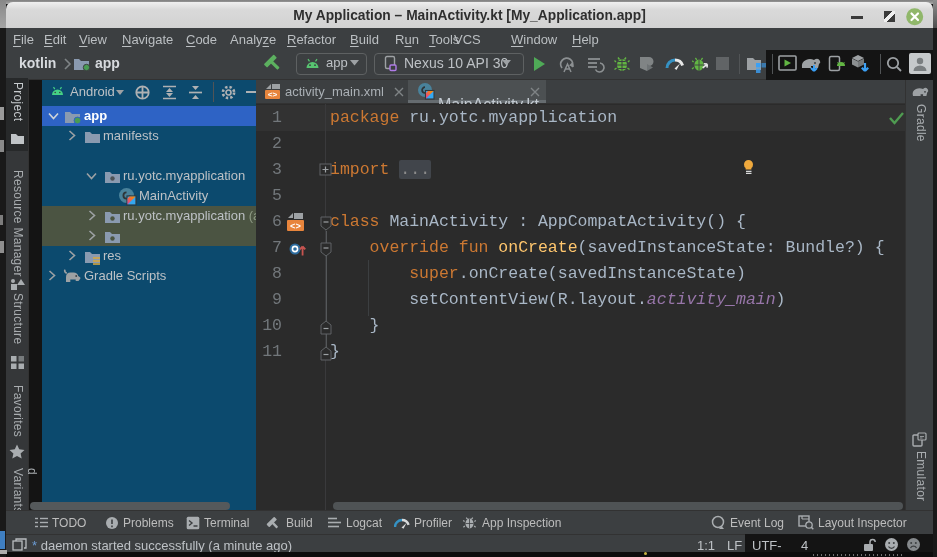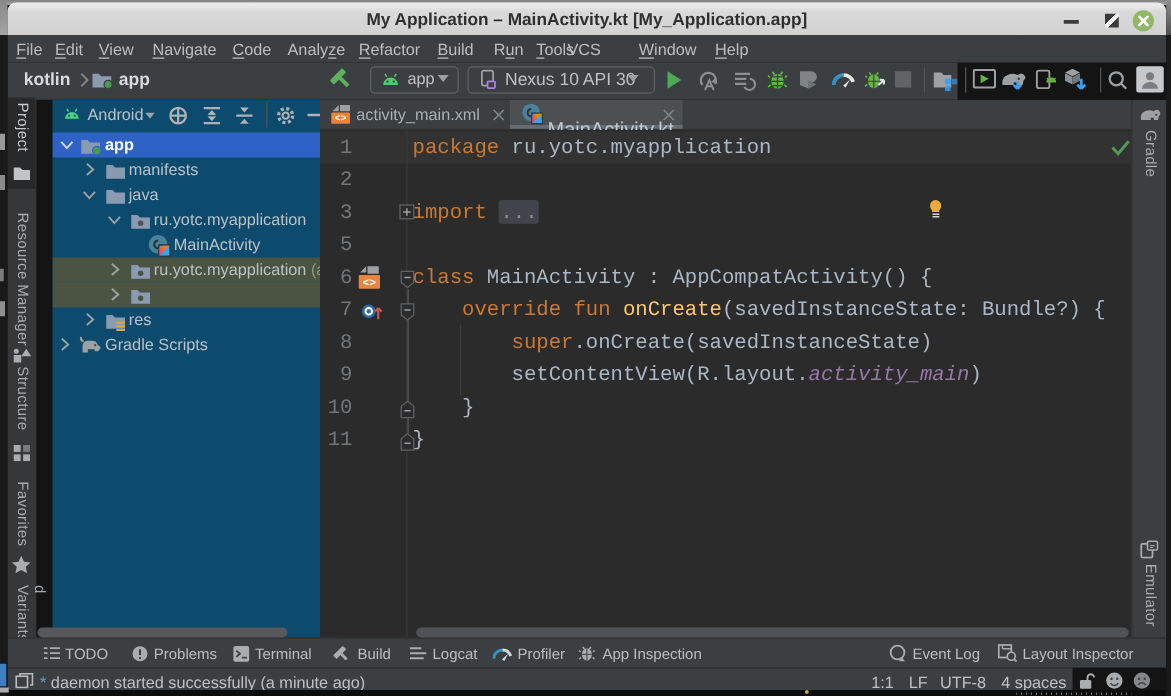--- a/index.html
+++ b/index.html
@@ -27,21 +27,21 @@
 .trow .lbl{position:absolute;top:2px}
 
 #tabbar{left:256px;top:80px;width:649px;height:23px;background:#3c3f41;border-bottom:1px solid #323232}
 #editor{left:256px;top:104px;width:649px;height:406px;background:#2b2b2b}
 #rstripe{left:905px;top:80px;width:28px;height:430px;background:#3c3f41;border-left:1px solid #323232}
 .code{position:absolute;font-family:"Liberation Mono",monospace;font-size:16.5px;white-space:pre}
 .kw{color:#cc7832}.id{color:#a9b7c6}.fn{color:#ffc66d}.pp{color:#9876aa;font-style:italic}
 .lnum{position:absolute;font-family:"Liberation Mono",monospace;font-size:16.5px;color:#72777b;width:26px;text-align:right}
 
 #botbar{left:6px;top:510px;width:927px;height:23px;background:#3c3f41;border-top:1px solid #323232}
-#statusbar{left:6px;top:534px;width:852px;height:18px;background:#3c3f41;border-top:1px solid #323232}
+#statusbar{left:6px;top:534px;width:739px;height:18px;background:#3c3f41;border-top:1px solid #323232}
 #blackbottom{left:0;top:552px;width:937px;height:5px;background:#0c0c0c}
 #leftgap-bot{left:0;top:28px;width:6px;height:529px;background:#191919}
 #rightgap-bot{left:933px;top:28px;width:4px;height:529px;background:#191919}
 .botitem{position:absolute;top:5px;font-size:12px;color:#bdbdbd}
 .stext{position:absolute;top:3px;font-size:13px;color:#bdc1c5}
 </style></head>
 <body>
 <div class="abs" id="topshadow"></div>
 <div class="abs" id="leftgap-top"></div>
 <div class="abs" id="titlebar"></div>
@@ -249,29 +249,20 @@
 </div>
 <div class="trow" style="top:46px">
  <svg class="abs" style="left:25px;top:4px" width="10" height="11">
         <path d="M2.5 1 L7.5 5.5 L2.5 10" stroke="#9da1a4" stroke-width="1.6" fill="none"></path>
       </svg>
  <svg class="abs" style="left:42px;top:3px" width="17" height="15">
         <path d="M1 3 h5 l2 2 h8 v9 h-15 z" fill="#8a9ab0"></path>
       </svg>
  <span class="lbl" style="left:61px">manifests</span>
 </div>
-<div class="trow" style="top:66px">
- <svg class="abs" style="left:24px;top:5px" width="11" height="10">
-        <path d="M1 2.5 L5.5 7.5 L10 2.5" stroke="#9da1a4" stroke-width="1.6" fill="none"></path>
-      </svg>
- <svg class="abs" style="left:42px;top:3px" width="17" height="15">
-        <path d="M1 3 h5 l2 2 h8 v9 h-15 z" fill="#8a9ab0"></path>
-      </svg>
- <span class="lbl" style="left:61px">java</span>
-</div>
 <div class="trow" style="top:86px">
  <svg class="abs" style="left:44px;top:5px" width="11" height="10">
         <path d="M1 2.5 L5.5 7.5 L10 2.5" stroke="#9da1a4" stroke-width="1.6" fill="none"></path>
       </svg>
  <svg class="abs" style="left:62px;top:3px" width="17" height="15">
         <path d="M1 3 h5 l2 2 h8 v9 h-15 z" fill="#8a9ab0"></path>
         <circle cx="8.5" cy="9.5" r="2.2" fill="#4e5357"></circle>
       </svg>
  <span class="lbl" style="left:81px">ru.yotc.myapplication</span>
 </div>

